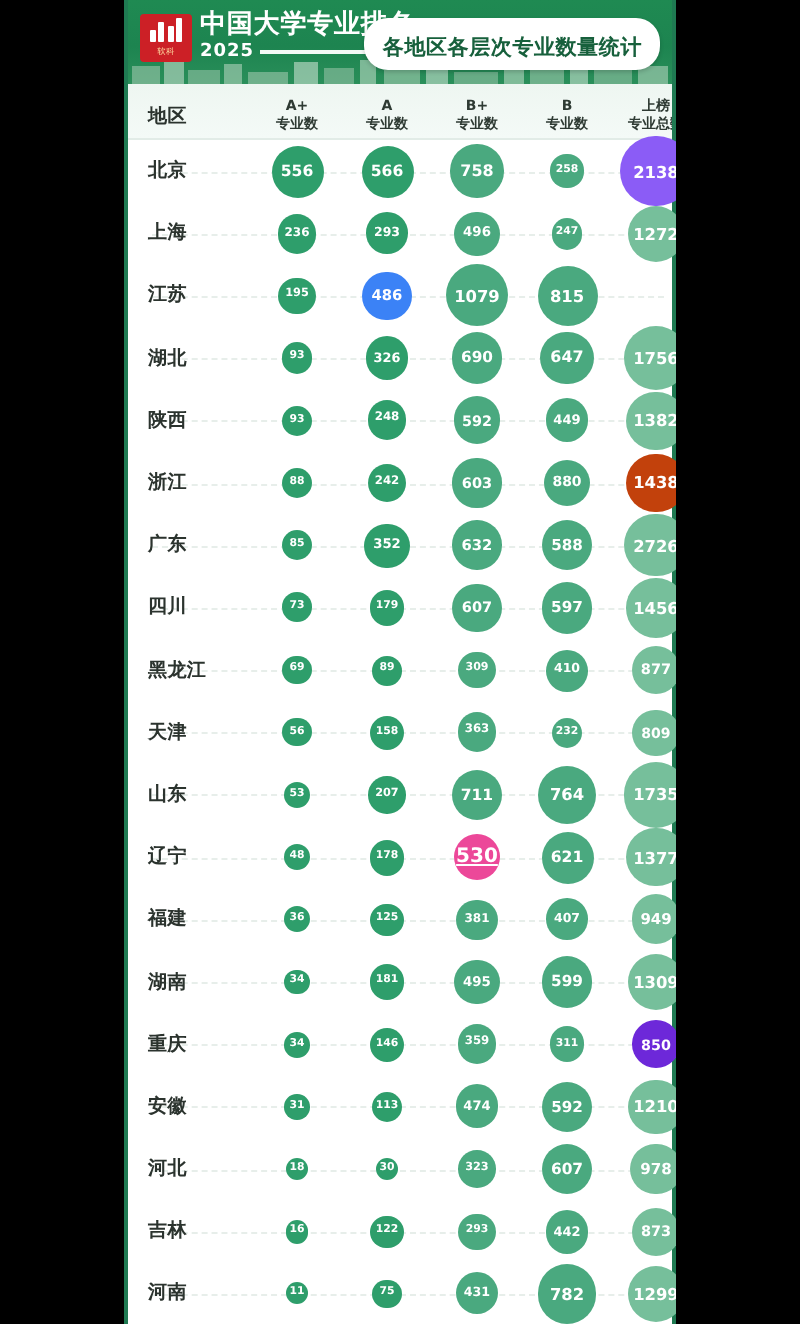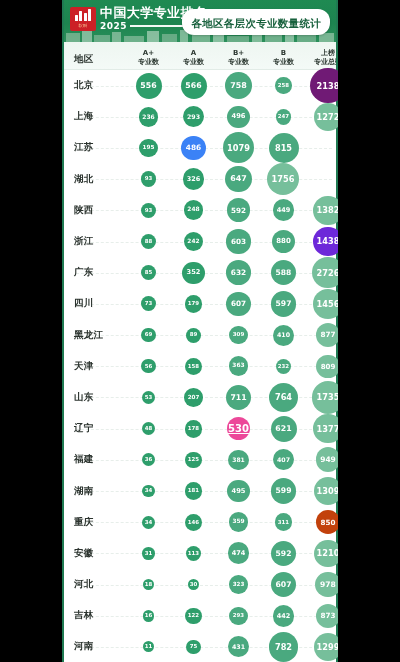--- a/index.html
+++ b/index.html
@@ -192,21 +192,21 @@
           <div class="cell c2">
             <div class="bub" style="width: 26px; height: 26px; background: rgb(46, 158, 107); font-size: 7.8px;">566</div>
           </div>
           <div class="cell c3">
             <div class="bub" style="width: 26.62px; height: 26.62px; background: rgb(74, 169, 127); font-size: 7.98601px;">758</div>
           </div>
           <div class="cell c4">
             <div class="bub" style="width: 16.2682px; height: 16.2682px; background: rgb(74, 169, 127); font-size: 5.4px;">258</div>
           </div>
           <div class="cell c5">
-            <div class="bub" style="width: 35.0512px; height: 35.0512px; background: #701a75; font-size: 8.2px;">2138</div>
+            <div class="bub" style="width: 35.0512px; height: 35.0512px; background: #8b5cf6; font-size: 8.2px;">2138</div>
           </div>
         </div>
         <div class="row">
           <div class="cell c0 region">上海</div>
           <div class="cell c1">
             <div class="bub" style="width: 19.9073px; height: 19.9073px; background: rgb(46, 158, 107); font-size: 5.9722px;">236</div>
           </div>
           <div class="cell c2">
             <div class="bub" style="width: 20.8238px; height: 20.8238px; background: rgb(46, 158, 107); font-size: 6.24715px;">293</div>
           </div>
@@ -236,20 +236,23 @@
           </div>
         </div>
         <div class="row">
           <div class="cell c0 region">湖北</div>
           <div class="cell c1">
             <div class="bub" style="width: 15.6673px; height: 15.6673px; background: rgb(46, 158, 107); font-size: 5.4px;">93</div>
           </div>
           <div class="cell c2">
             <div class="bub" style="width: 21.5516px; height: 21.5516px; background: rgb(46, 158, 107); font-size: 6.46547px;">326</div>
           </div>
+          <div class="cell c3">
+            <div class="bub" style="width: 25.5787px; height: 25.5787px; background: rgb(74, 169, 127); font-size: 7.67361px;">690</div>
+          </div>
           <div class="cell c4">
             <div class="bub" style="width: 26.5774px; height: 26.5774px; background: rgb(74, 169, 127); font-size: 7.97323px;">647</div>
           </div>
           <div class="cell c5">
             <div class="bub" style="width: 32.2151px; height: 32.2151px; background: rgb(118, 191, 155); font-size: 8.2px;">1756</div>
           </div>
         </div>
         <div class="row">
           <div class="cell c0 region">陕西</div>
           <div class="cell c1">
@@ -276,21 +279,21 @@
           <div class="cell c2">
             <div class="bub" style="width: 19.6132px; height: 19.6132px; background: rgb(46, 158, 107); font-size: 5.88395px;">242</div>
           </div>
           <div class="cell c3">
             <div class="bub" style="width: 24.1684px; height: 24.1684px; background: rgb(74, 169, 127); font-size: 7.25052px;">603</div>
           </div>
           <div class="cell c4">
             <div class="bub" style="width: 23.3177px; height: 23.3177px; background: rgb(74, 169, 127); font-size: 6.9953px;">880</div>
           </div>
           <div class="cell c5">
-            <div class="bub" style="width: 29.6081px; height: 29.6081px; background: #6d28d9; font-size: 8.2px;">1438</div>
+            <div class="bub" style="width: 29.6081px; height: 29.6081px; background: #c2410c; font-size: 8.2px;">1438</div>
           </div>
         </div>
         <div class="row">
           <div class="cell c0 region">广东</div>
           <div class="cell c1">
             <div class="bub" style="width: 15.3529px; height: 15.3529px; background: rgb(46, 158, 107); font-size: 5.4px;">85</div>
           </div>
           <div class="cell c2">
             <div class="bub" style="width: 22.0993px; height: 22.0993px; background: rgb(46, 158, 107); font-size: 6.62979px;">352</div>
           </div>
@@ -438,21 +441,21 @@
           <div class="cell c2">
             <div class="bub" style="width: 16.9192px; height: 16.9192px; background: rgb(46, 158, 107); font-size: 5.4px;">146</div>
           </div>
           <div class="cell c3">
             <div class="bub" style="width: 19.5475px; height: 19.5475px; background: rgb(74, 169, 127); font-size: 5.86426px;">359</div>
           </div>
           <div class="cell c4">
             <div class="bub" style="width: 17.998px; height: 17.998px; background: rgb(74, 169, 127); font-size: 5.4px;">311</div>
           </div>
           <div class="cell c5">
-            <div class="bub" style="width: 23.8714px; height: 23.8714px; background: #c2410c; font-size: 7.16141px;">850</div>
+            <div class="bub" style="width: 23.8714px; height: 23.8714px; background: #6d28d9; font-size: 7.16141px;">850</div>
           </div>
         </div>
         <div class="row">
           <div class="cell c0 region">安徽</div>
           <div class="cell c1">
             <div class="bub" style="width: 12.6453px; height: 12.6453px; background: rgb(46, 158, 107); font-size: 5.4px;">31</div>
           </div>
           <div class="cell c2">
             <div class="bub" style="width: 15.7923px; height: 15.7923px; background: rgb(46, 158, 107); font-size: 5.4px;">113</div>
           </div>

